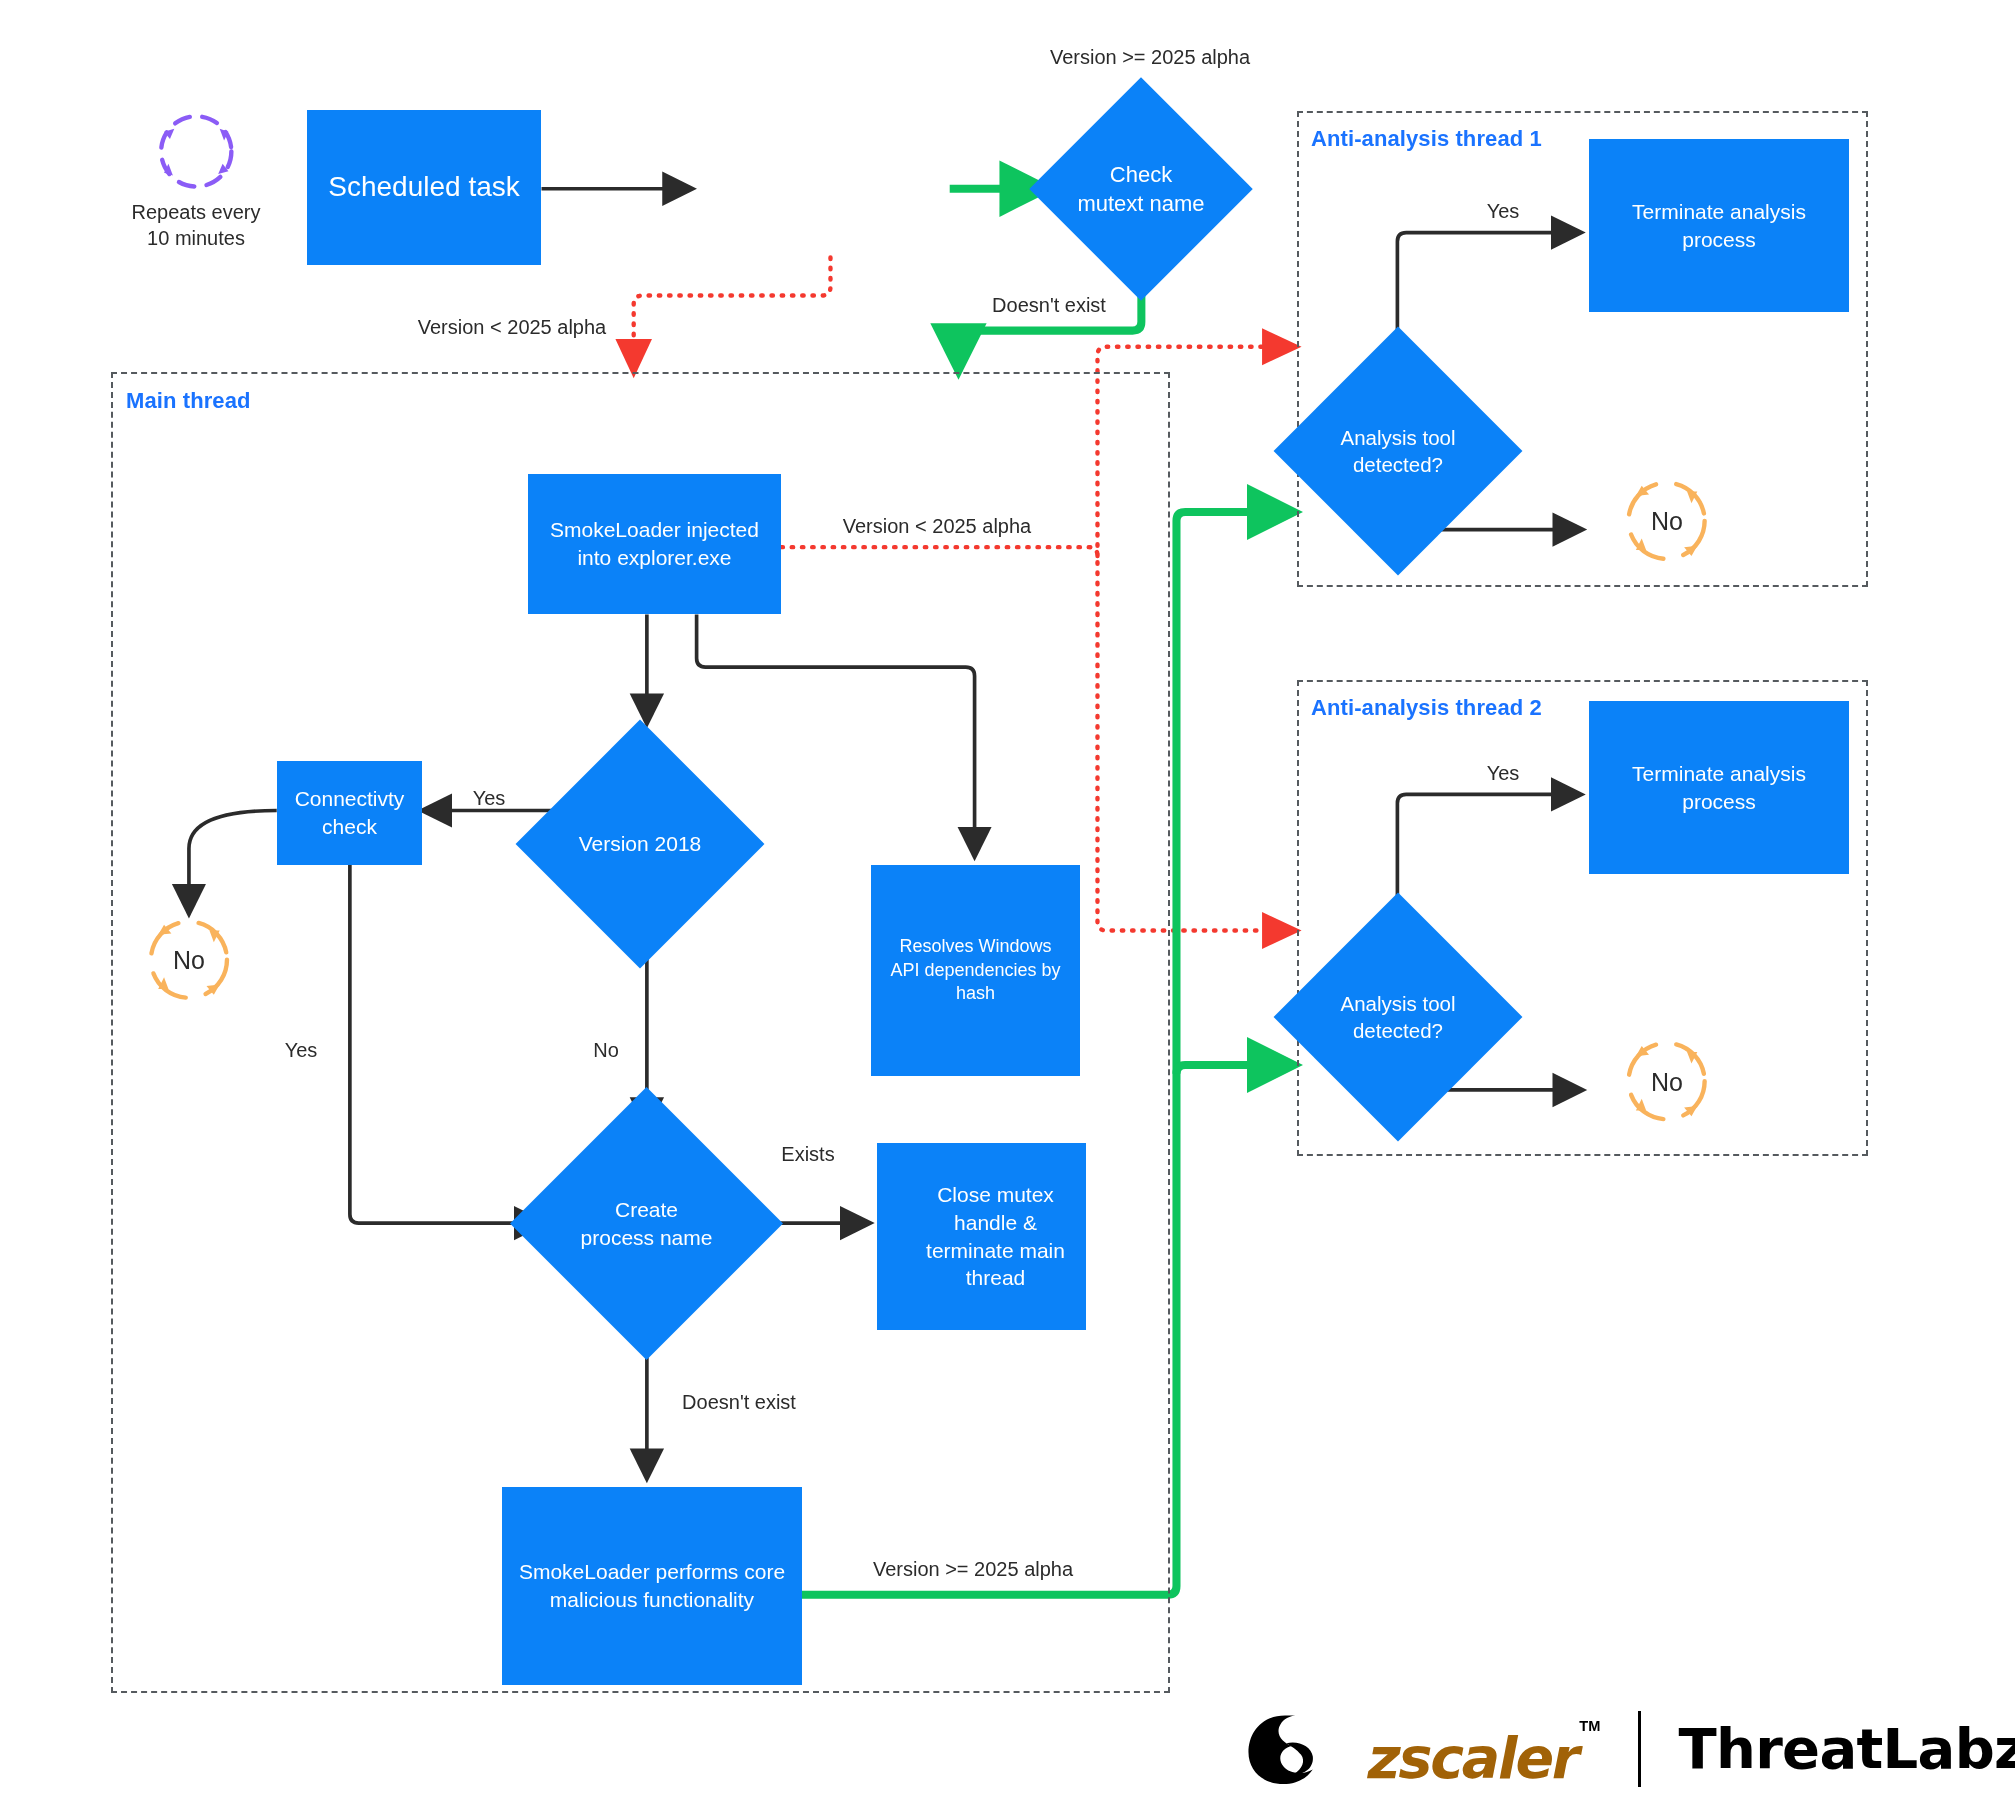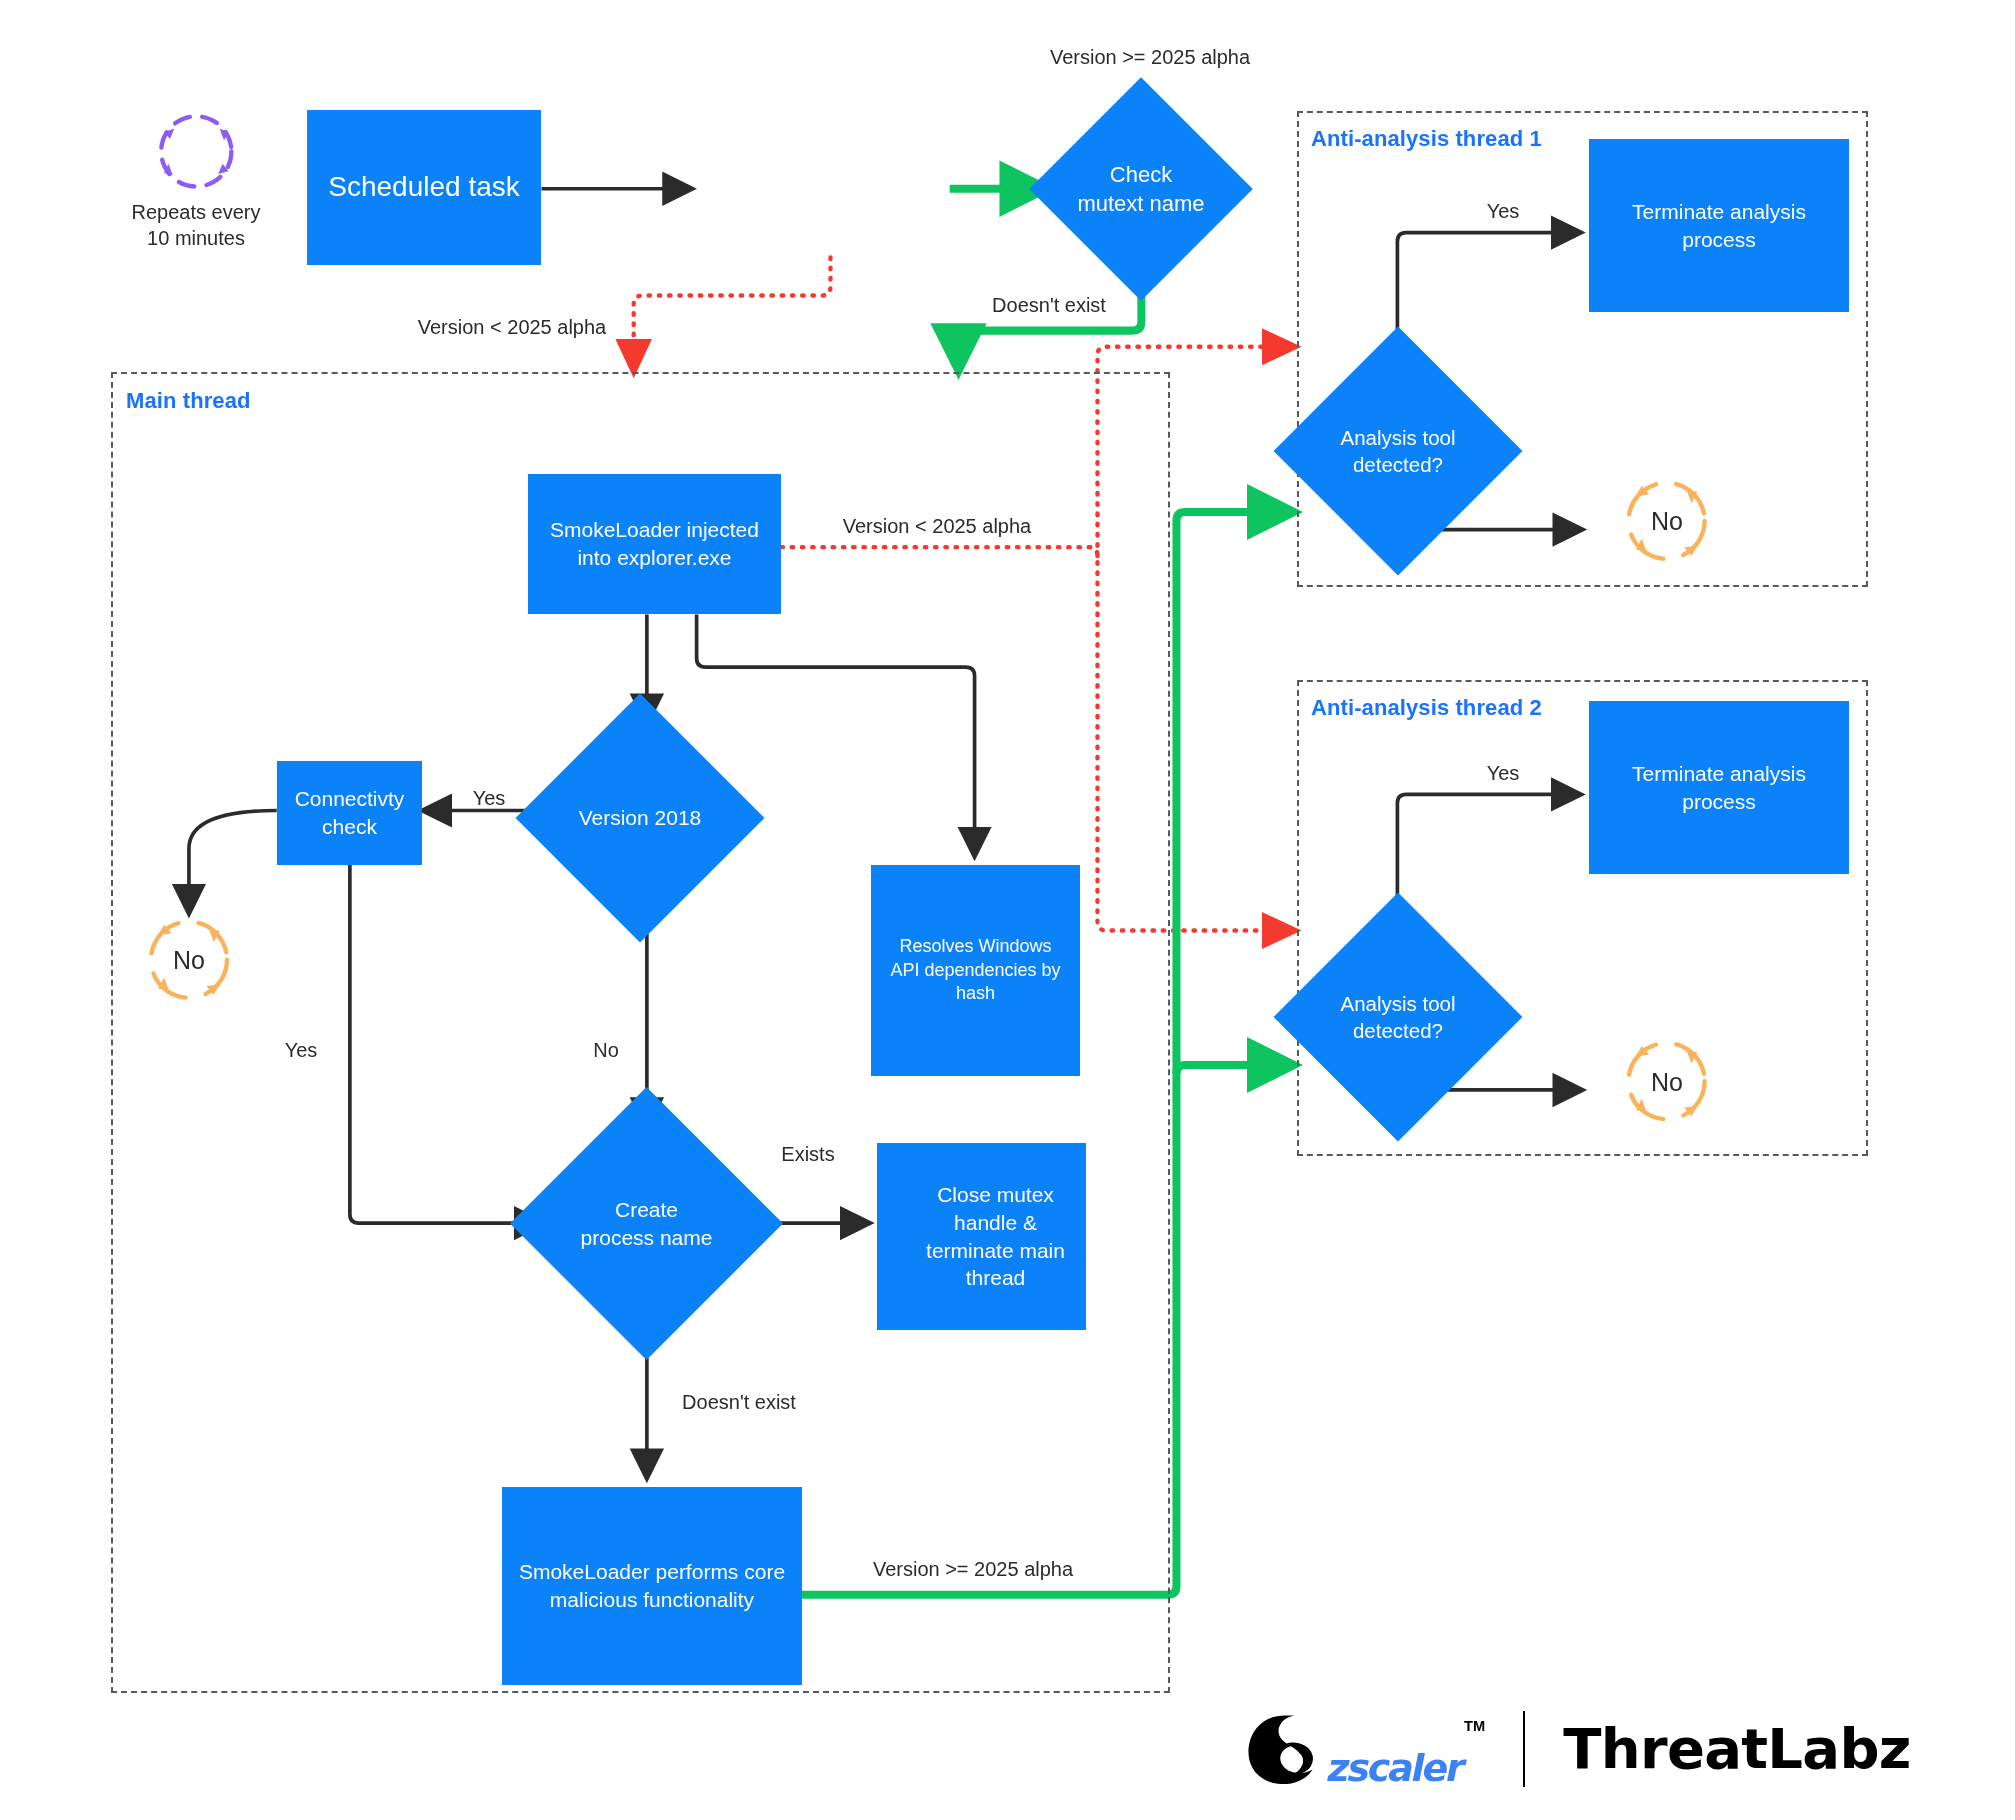--- a/index.html
+++ b/index.html
@@ -37,21 +37,21 @@
         color:#2b2b2b;font-size:25px;}
 
   
   .caption{position:absolute;text-align:center;color:#2b2b2b;font-size:20px;
            line-height:1.3;white-space:nowrap;transform:translateX(-50%);}
 
   
   .footer{position:absolute;display:flex;align-items:center;}
   .zs-wrap{position:relative;display:flex;align-items:flex-end;}
   .zs-word{font-family:"DejaVu Sans",sans-serif;font-weight:bold;font-style:italic;
-      font-size:38px;letter-spacing:-2.2px;color:#3b82f6;line-height:1;}
+      font-size:57px;letter-spacing:-2.2px;color:#a16207;line-height:1;margin-left:40px;}
   .zs-tm{font-size:14.6px;color:#000;margin-left:1.5px;align-self:flex-start;
       margin-top:7.3px;font-style:normal;font-weight:bold;}
   .divider{width:2.2px;height:76px;background:#000;margin:0 38px;}
   .tl-word{font-family:"DejaVu Sans",sans-serif;font-weight:bold;font-size:56px;
       color:#000;letter-spacing:-0.7px;line-height:1;}
 </style>
 </head>
 <body>
 
 <div id="stage">
@@ -162,21 +162,21 @@
     <div class="dtext" style="white-space:pre-line;">Check
 mutext name</div>
   </div>
 
   <div class="node rect" style="left:528px;top:474px;width:253px;height:140px;font-size:21px;
               white-space:pre-line;">
     <span style="white-space:pre-line;">SmokeLoader injected
 into explorer.exe</span>
   </div>
 
-  <div class="node diamond" style="left:552px;top:730px;width:176px;height:176px;font-size:21px;">
+  <div class="node diamond" style="left:552px;top:756px;width:176px;height:176px;font-size:21px;">
     <div class="dshape"></div>
     <div class="dtext">Version 2018</div>
   </div>
 
   <div class="node rect" style="left:277px;top:761px;width:145px;height:104px;font-size:21px;
               white-space:pre-line;">
     <span style="white-space:pre-line;">Connectivty
 check</span>
   </div>
 

